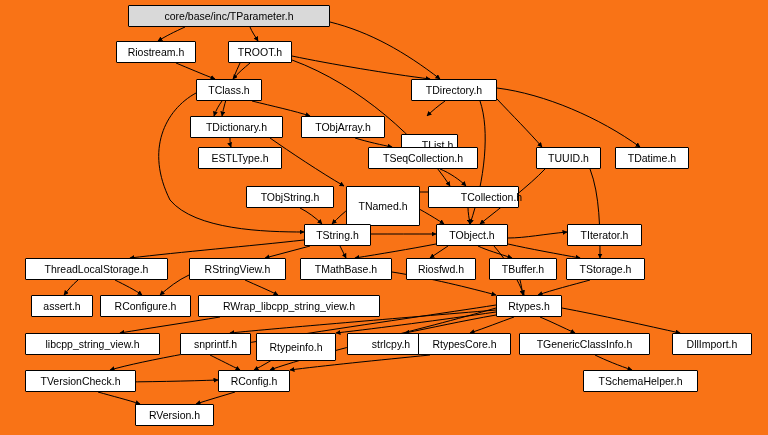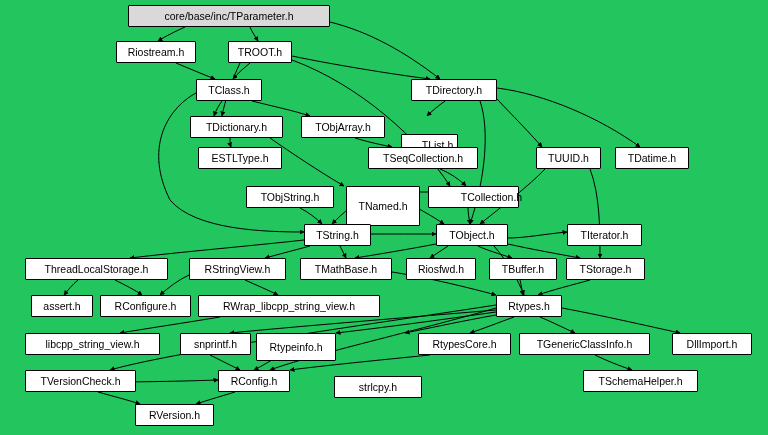--- a/index.html
+++ b/index.html
@@ -5,21 +5,21 @@
   html, body {
     margin: 0;
     padding: 0;
     background: #ffffff;
   }
   #canvas {
     position: relative;
     width: 768px;
     height: 435px;
     overflow: hidden;
-    background: #22c55e;
+    background: #f97316;
     font-family: "Liberation Sans", sans-serif;
   }
   #edges {
     position: absolute;
     left: 0;
     top: 0;
     width: 768px;
     height: 435px;
   }
   .node {
@@ -138,21 +138,21 @@
       <div class="node" style="left: 406px; top: 258px; width: 70px; height: 22px;">Riosfwd.h</div>
       <div class="node" style="left: 489px; top: 258px; width: 68px; height: 22px;">TBuffer.h</div>
       <div class="node" style="left: 566px; top: 258px; width: 79px; height: 22px;">TStorage.h</div>
       <div class="node" style="left: 31px; top: 295px; width: 62px; height: 22px;">assert.h</div>
       <div class="node" style="left: 100px; top: 295px; width: 91px; height: 22px;">RConfigure.h</div>
       <div class="node" style="left: 198px; top: 295px; width: 182px; height: 22px;">RWrap_libcpp_string_view.h</div>
       <div class="node" style="left: 496px; top: 295px; width: 66px; height: 22px;">Rtypes.h</div>
       <div class="node" style="left: 25px; top: 333px; width: 135px; height: 22px;">libcpp_string_view.h</div>
       <div class="node" style="left: 180px; top: 333px; width: 71px; height: 22px;">snprintf.h</div>
       <div class="node" style="left: 256px; top: 333px; width: 80px; height: 28px;">Rtypeinfo.h</div>
-      <div class="node" style="left: 334px; top: 333px; width: 88px; height: 22px; margin-top: 43px;">strlcpy.h</div>
+      <div class="node" style="left: 347px; top: 333px; width: 88px; height: 22px;">strlcpy.h</div>
       <div class="node" style="left: 418px; top: 333px; width: 93px; height: 22px;">RtypesCore.h</div>
       <div class="node" style="left: 519px; top: 333px; width: 131px; height: 22px;">TGenericClassInfo.h</div>
       <div class="node" style="left: 672px; top: 333px; width: 80px; height: 22px;">DllImport.h</div>
       <div class="node" style="left: 25px; top: 370px; width: 111px; height: 22px;">TVersionCheck.h</div>
       <div class="node" style="left: 218px; top: 370px; width: 72px; height: 22px;">RConfig.h</div>
       <div class="node" style="left: 583px; top: 370px; width: 115px; height: 22px;">TSchemaHelper.h</div>
       <div class="node" style="left: 135px; top: 404px; width: 79px; height: 22px;">RVersion.h</div>
     </div>
 </div>
 

